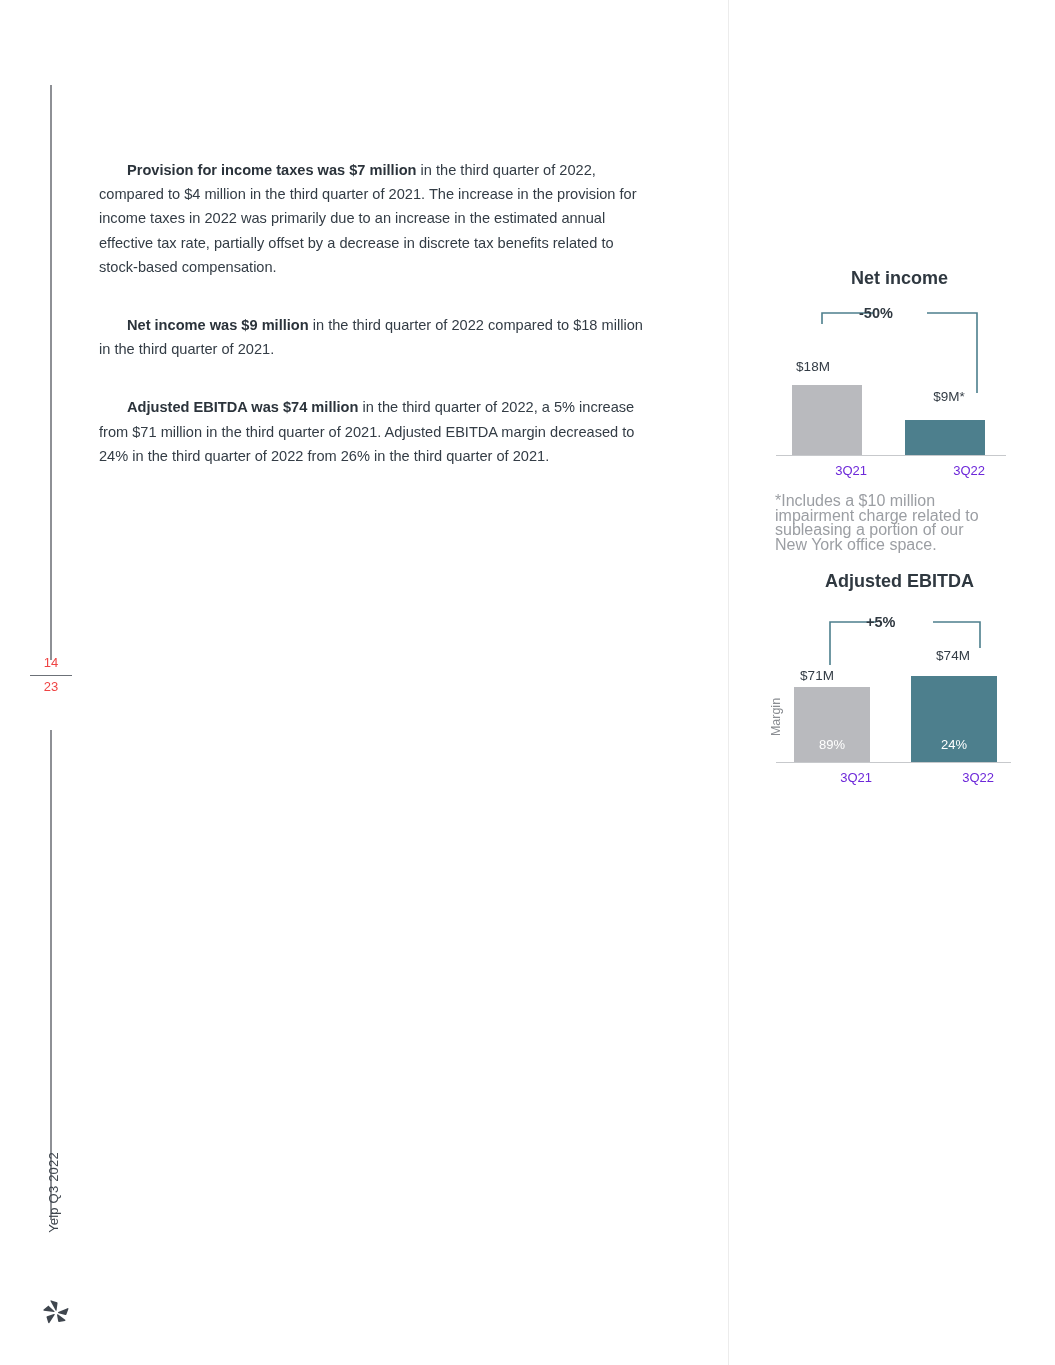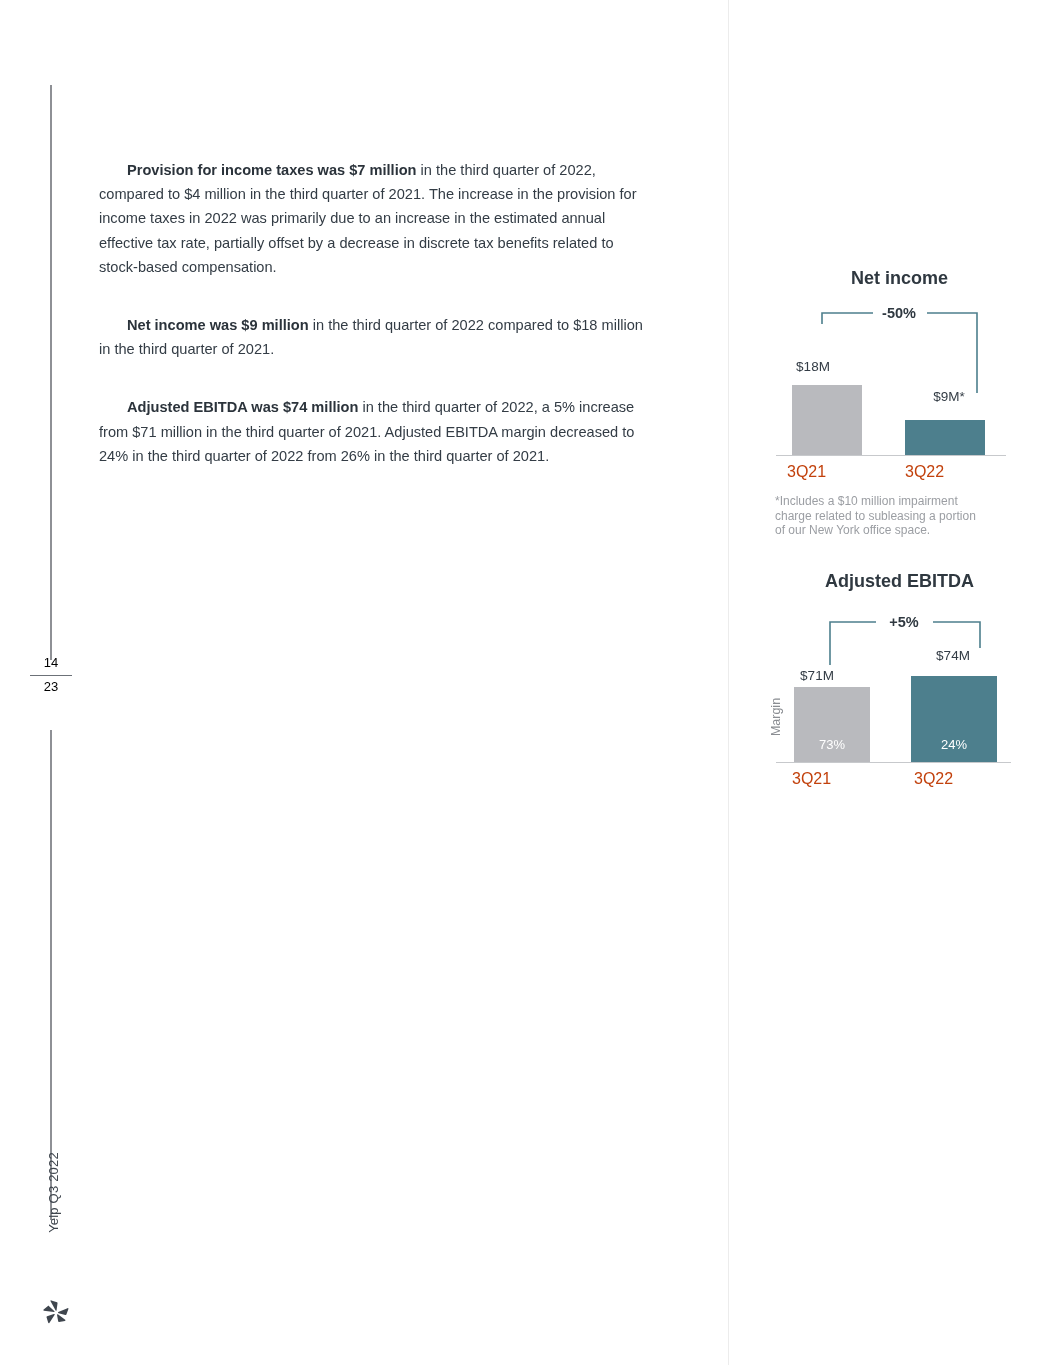--- a/index.html
+++ b/index.html
@@ -26,21 +26,21 @@
   .rail-top    { top: 85px;  height: 575px; }
   .rail-bottom { top: 730px; height: 490px; }
 
   .page-num {
     position: absolute;
     left: 30px;
     top: 653px;
     width: 42px;
     text-align: center;
     font-size: 13px;
-    color: #000000;
+    color: #ef4444;
     line-height: 1.55;
   }
   .page-num .num-top { display: block; }
   .page-num .num-rule {
     display: block;
     height: 1px;
     background: #6c7178;
     margin: 2px 0 1px 0;
   }
   .page-num .num-bot { display: block; }
@@ -131,52 +131,52 @@
 
   .bar-value {
     position: absolute;
     font-size: 13.5px;
     color: #333c45;
     text-align: center;
     white-space: nowrap;
   }
   .cat-label {
     position: absolute;
-    font-size: 16px;
-    color: #c2410c;
-    text-align: left;
+    font-size: 13px;
+    color: #6d28d9;
+    text-align: right;
     white-space: nowrap;
   }
   .in-bar-label {
     position: absolute;
     font-size: 13px;
     color: #ffffff;
     text-align: center;
     white-space: nowrap;
   }
   .delta-label {
     position: absolute;
     font-size: 14.5px;
     font-weight: bold;
     color: #2f3840;
-    text-align: center;
+    text-align: left;
     white-space: nowrap;
   }
   .margin-label {
     position: absolute;
     font-size: 12.5px;
     color: #8a8d92;
     transform: rotate(-90deg);
     transform-origin: center center;
     white-space: nowrap;
     text-align: center;
   }
   .footnote {
     position: absolute;
-    font-size: 12px;
+    font-size: 16px;
     line-height: 14.5px;
     color: #9b9ea3;
     width: 210px;
   }
   .connector { position: absolute; overflow: visible; }
 </style>
 </head>
 <body>
 
 <div class="rail-line rail-top"></div>
@@ -258,20 +258,20 @@
   <div class="delta-label" style="left:138px; top:54px; width:76px;">+5%</div>
 
   <div class="bar-value" style="left:44px;  top:108px; width:90px;">$71M</div>
   <div class="bar-value" style="left:180px; top:88px;  width:90px;">$74M</div>
 
   <div class="bar gray" style="left:66px;  top:127px; width:76px; height:75px;"></div>
   <div class="bar teal" style="left:183px; top:116px; width:86px; height:86px;"></div>
 
   <div class="margin-label" style="left:18px; top:150px; width:60px;">Margin</div>
 
-  <div class="in-bar-label" style="left:66px;  top:177px; width:76px;">73%</div>
+  <div class="in-bar-label" style="left:66px;  top:177px; width:76px;">89%</div>
   <div class="in-bar-label" style="left:183px; top:177px; width:86px;">24%</div>
 
   <div class="axis-line" style="left:48px; top:202px; width:235px;"></div>
 
   <div class="cat-label" style="left:64px;  top:210px; width:80px;">3Q21</div>
   <div class="cat-label" style="left:186px; top:210px; width:80px;">3Q22</div>
 </div>
 
 </body></html>

